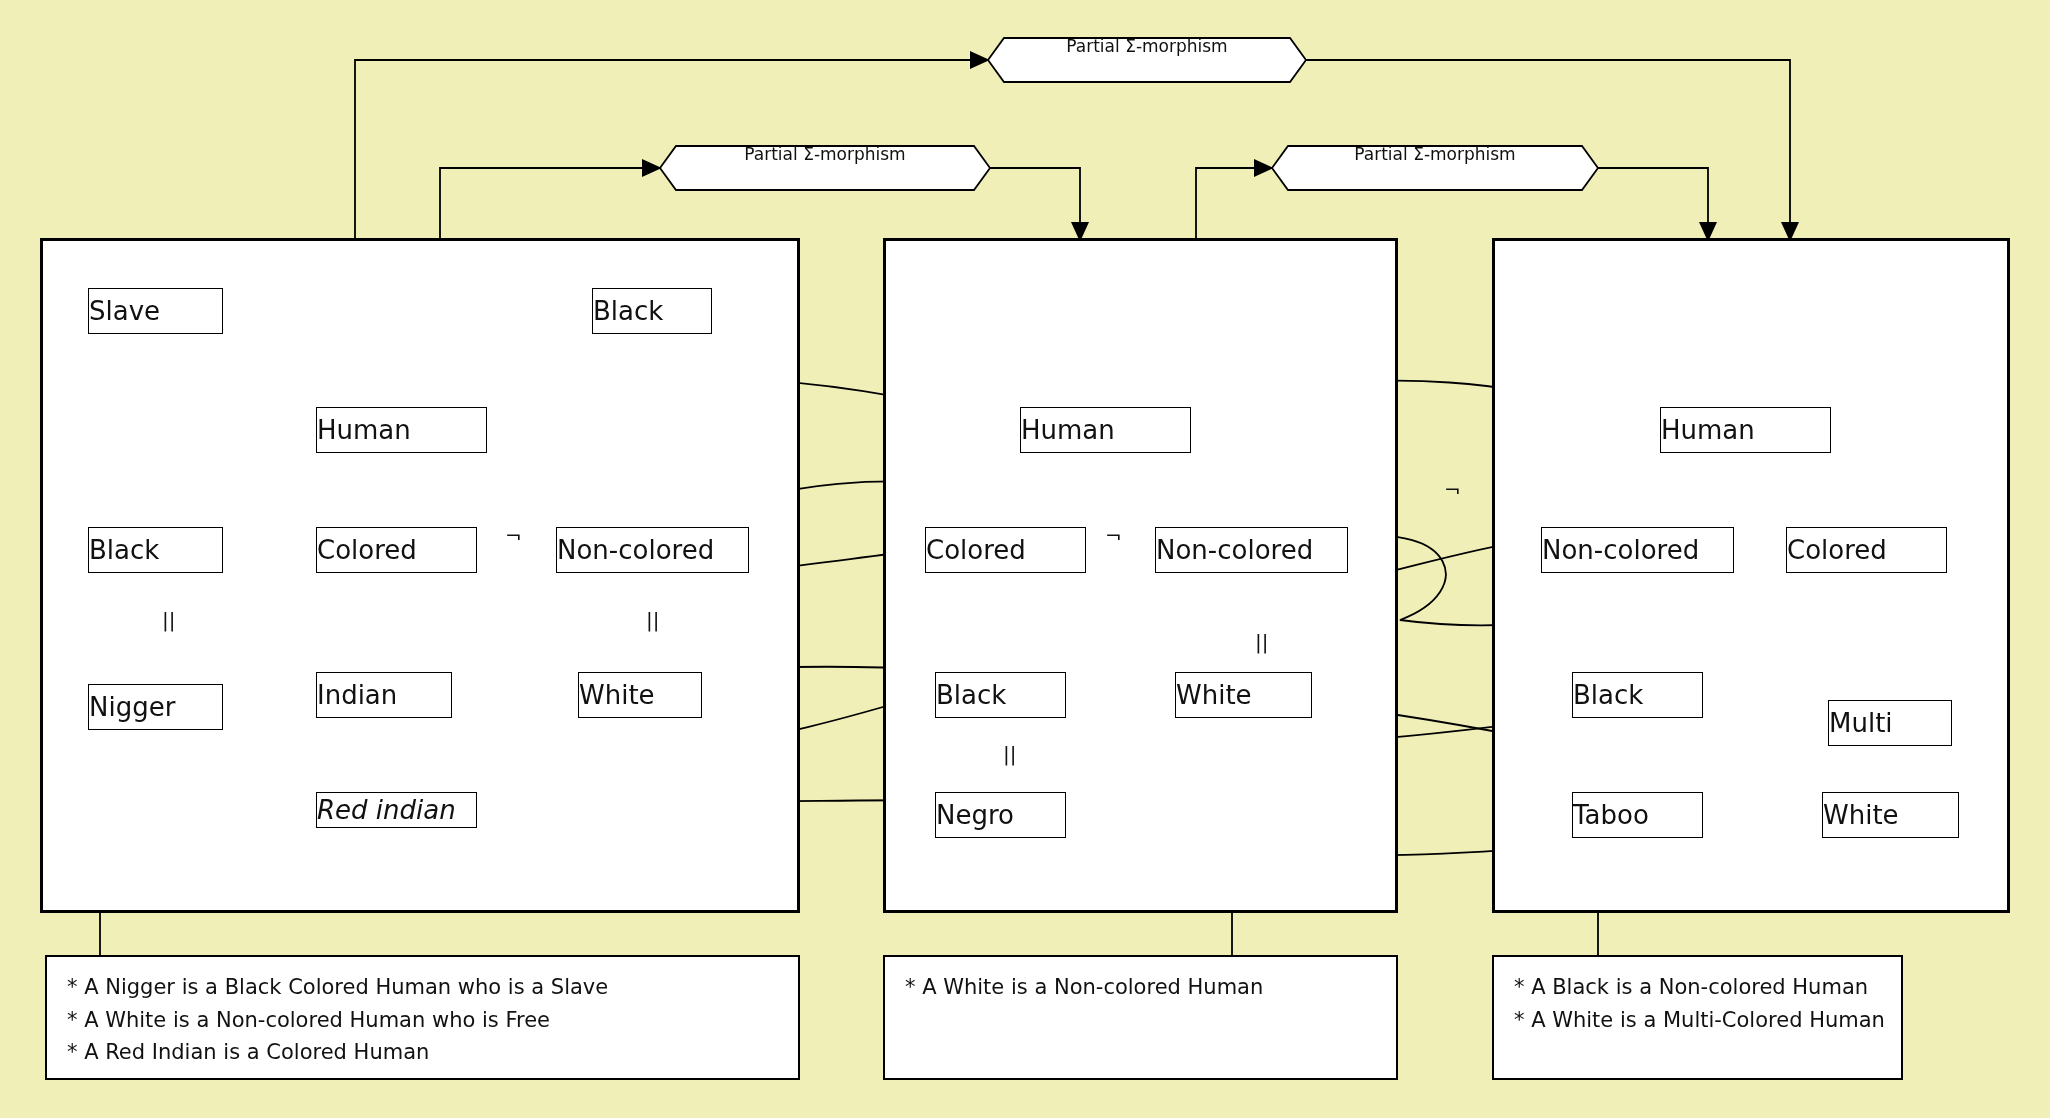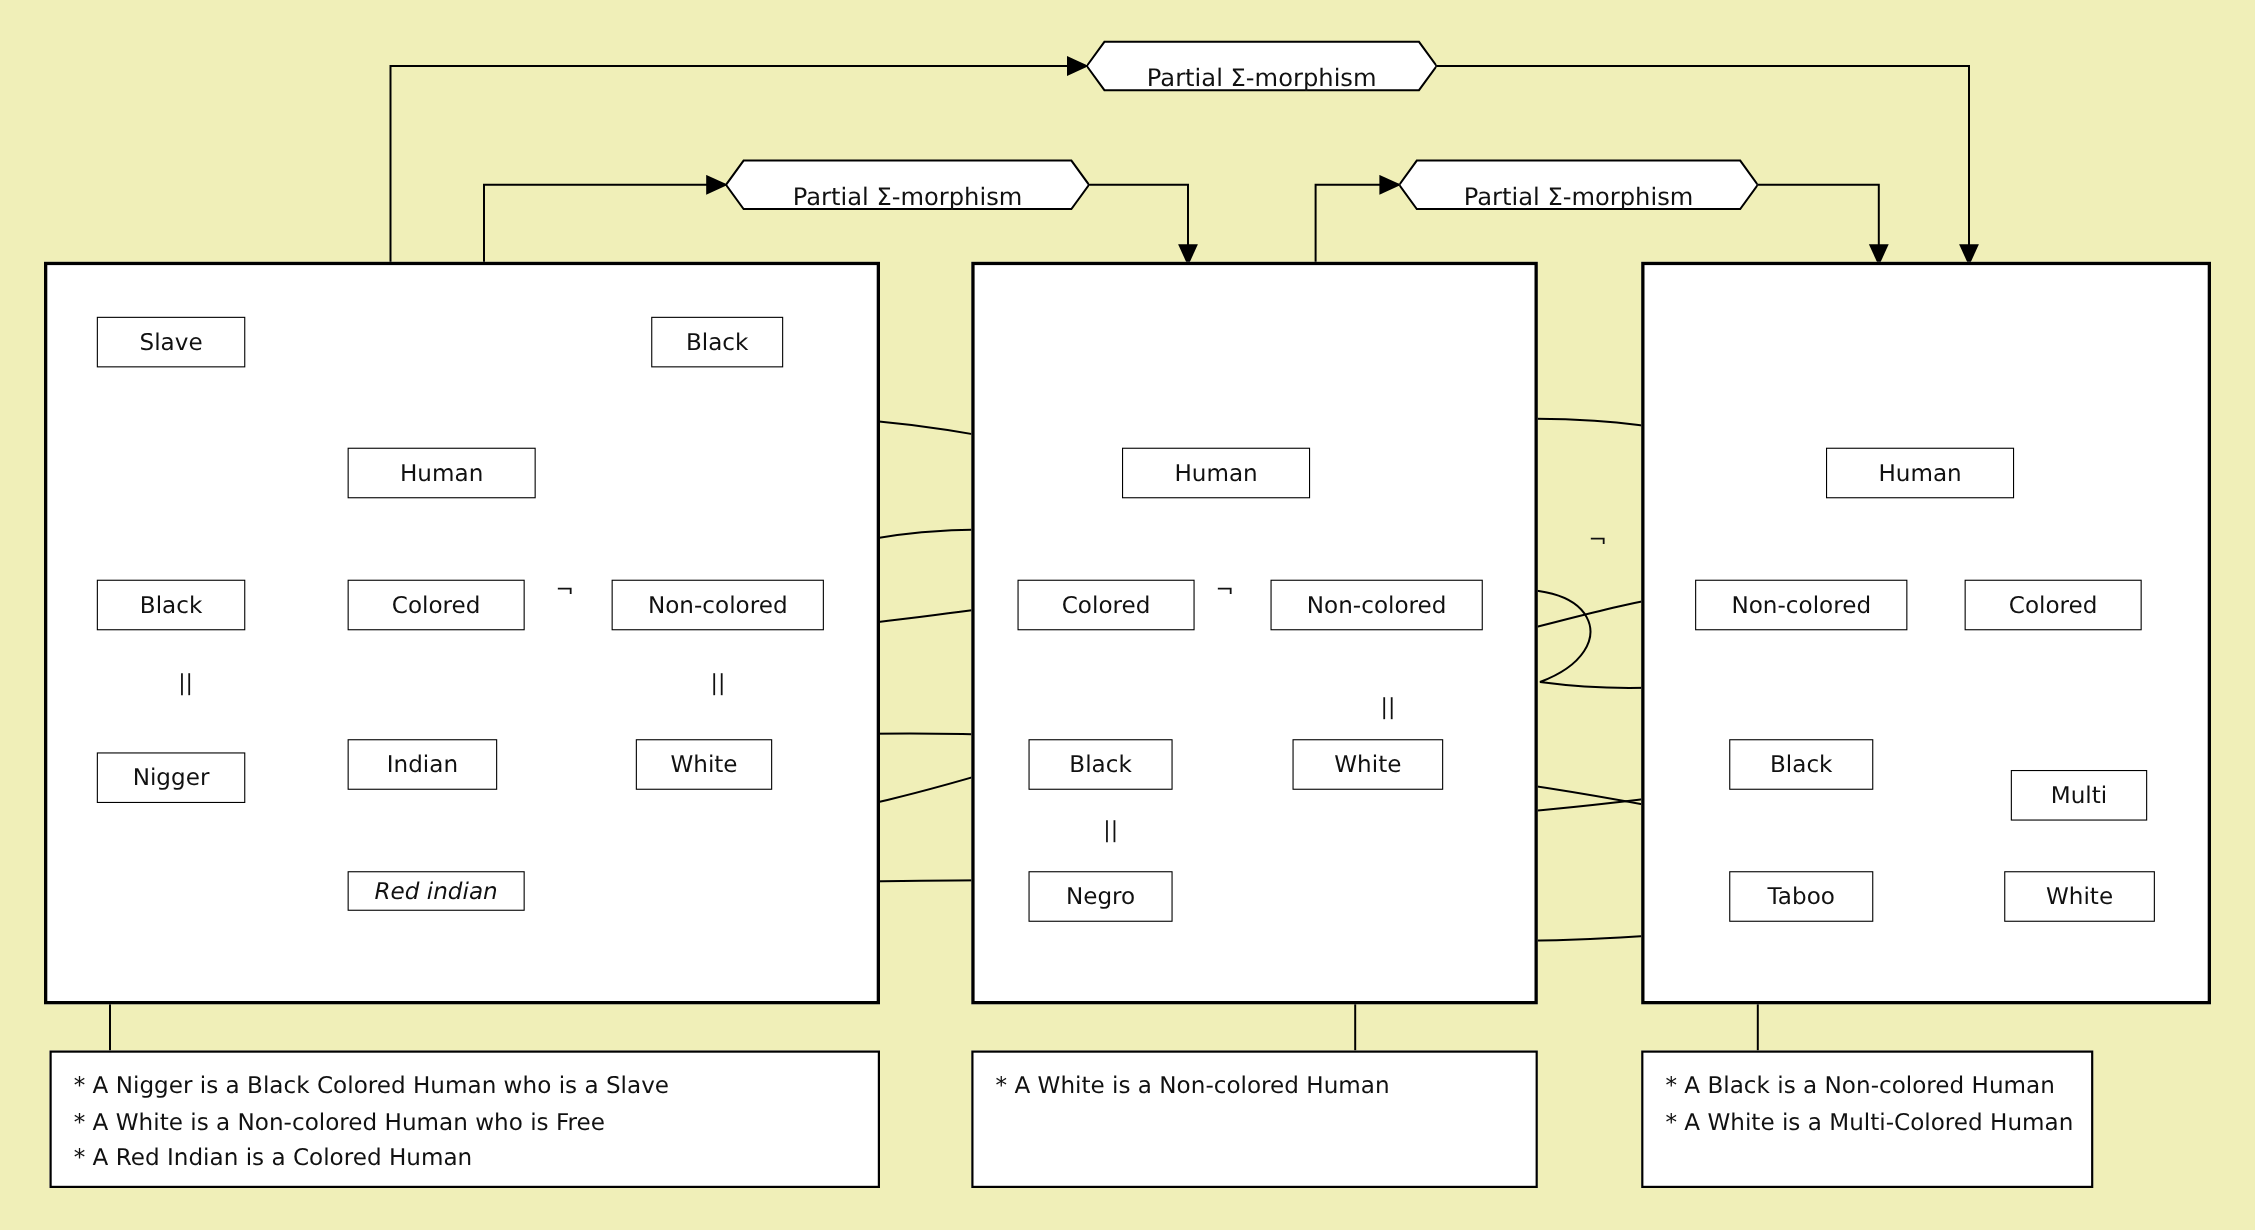--- a/index.html
+++ b/index.html
@@ -33,42 +33,41 @@
     border: 3px solid #000000;
     box-sizing: border-box;
   }
   .node {
     position: absolute;
     background: #ffffff;
     border: 1.6px solid #000000;
     box-sizing: border-box;
     display: flex;
     align-items: center;
-    justify-content: center;
-    font-size: 21px;
+    font-size: 26px;
     color: #111111;
     white-space: nowrap;
   }
   .note {
     position: absolute;
     background: #ffffff;
     border: 2px solid #000000;
     box-sizing: border-box;
     padding: 14px 20px;
     font-size: 21px;
     line-height: 1.55;
     color: #111111;
   }
   .note div { white-space: nowrap; }
   .morph {
     position: absolute;
-    font-size: 22px;
+    font-size: 17px;
     color: #111111;
     display: flex;
-    align-items: flex-end;
+    align-items: flex-start;
     justify-content: center;
     white-space: nowrap;
     box-sizing: border-box;
   }
   .morph .morph-label { position: relative; z-index: 2; }
   .morph svg { position: absolute; left: 0; top: 0; z-index: 1; }
   .eqlabel {
     position: absolute;
     font-size: 20px;
     color: #111111;

